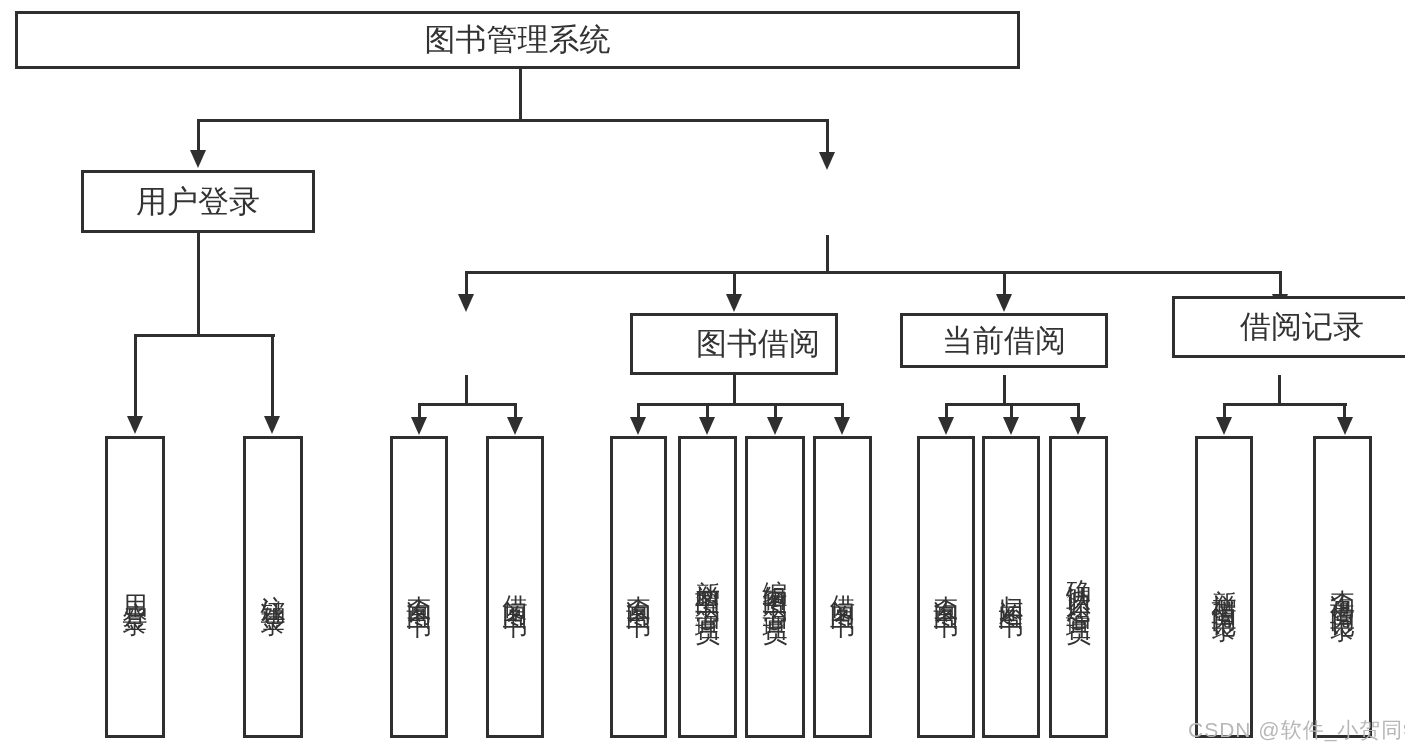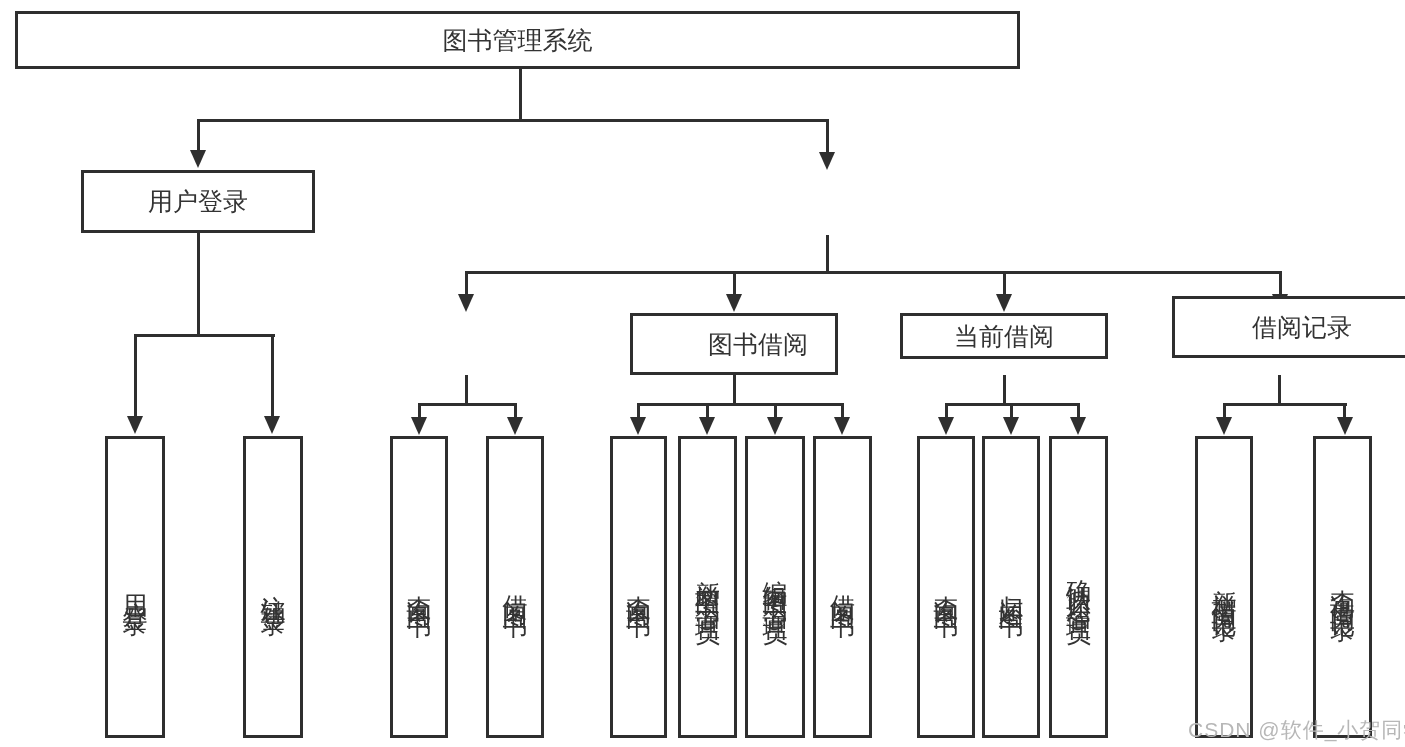--- a/index.html
+++ b/index.html
@@ -15,21 +15,21 @@
     width:1405px;height:747px;
     background:var(--bg);
     overflow:hidden;
   }
   .node{
     position:absolute;
     box-sizing:border-box;
     background:#fff;
     border:3px solid var(--line);
     display:flex;align-items:center;justify-content:center;
-    font-size:25px;color:var(--text);
+    font-size:31px;color:var(--text);
     white-space:nowrap;
     z-index:2;
   }
   .leaf{
     position:absolute;
     box-sizing:border-box;
     background:#fff;
     border:3px solid var(--line);
     top:436px;height:302px;
     display:flex;align-items:center;justify-content:center;
@@ -61,21 +61,21 @@
 </head>
 <body>
 
 <div id="stage">
 
   <div class="node" style="left:15px;top:11px;width:1005px;height:58px;">图书管理系统</div>
 
   <div class="node" style="left:81px;top:170px;width:234px;height:63px;">用户登录</div>
 
   <div class="node" style="left:630px;top:313px;width:208px;height:62px;padding-left:48px;">图书借阅</div>
-  <div class="node" style="left:900px;top:313px;width:208px;height:46px;">当前借阅</div>
+  <div class="node" style="left:900px;top:313px;width:208px;height:55px;">当前借阅</div>
   <div class="node" style="left:1172px;top:296px;width:260px;height:62px;text-align:center;">借阅记录</div>
 
   <div class="leaf" style="left:105px;width:60px;">用户登录</div>
   <div class="leaf" style="left:243px;width:60px;">注销登录</div>
 
   <div class="leaf" style="left:390px;width:58px;">查询图书</div>
   <div class="leaf" style="left:486px;width:58px;">借阅图书</div>
 
   <div class="leaf" style="left:610px;width:57px;">查询图书</div>
   <div class="leaf" style="left:678px;width:59px;">新增图书（管理员）</div>

